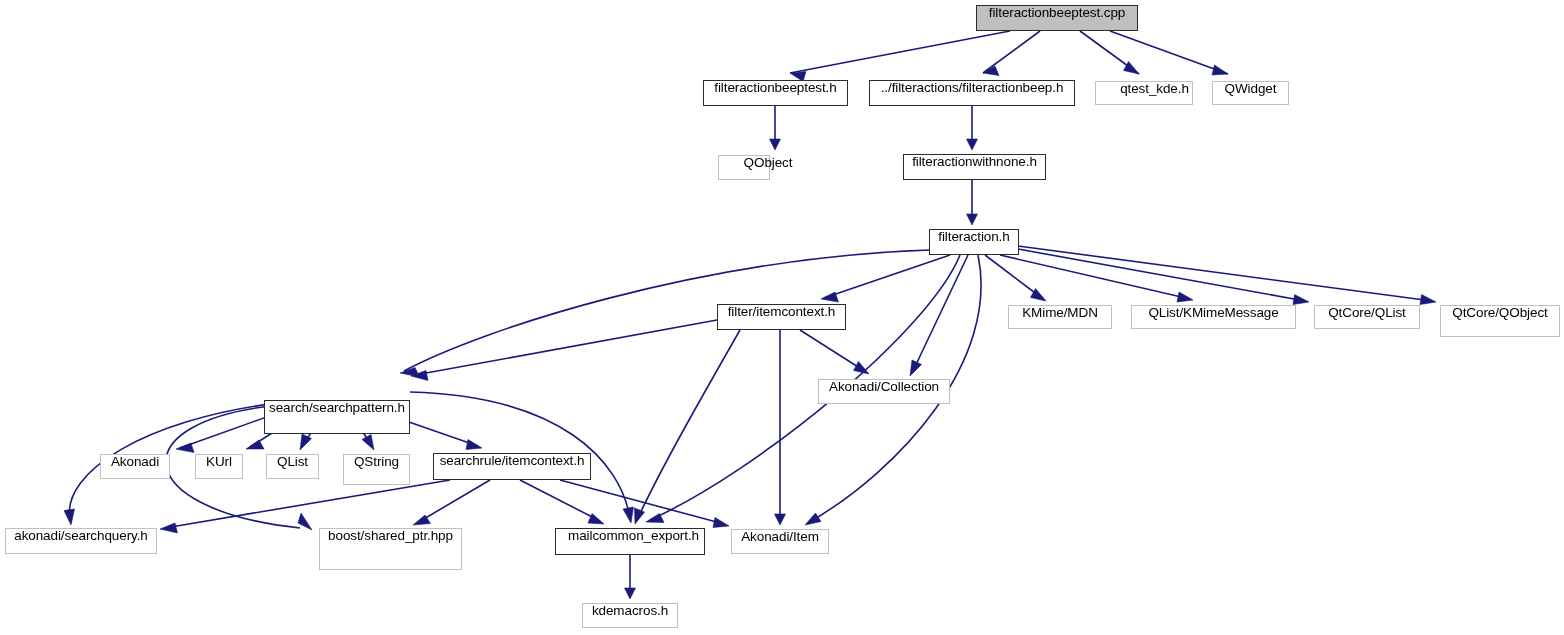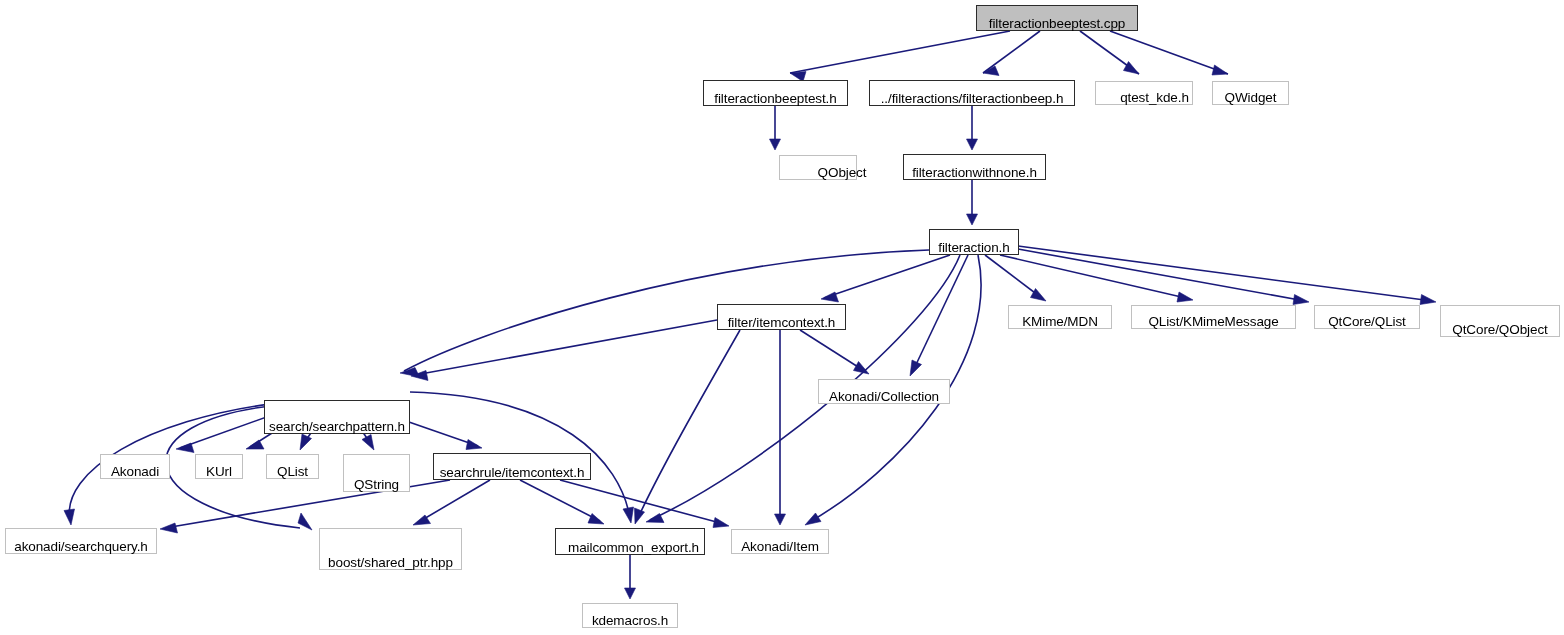--- a/index.html
+++ b/index.html
@@ -34,21 +34,21 @@
   }
   .edge-head {
     fill: #1a1a7a;
     stroke: #1a1a7a;
     stroke-width: 0.6;
   }
   .node-box {
     position: absolute;
     box-sizing: border-box;
     display: flex;
-    align-items: flex-end;
+    align-items: flex-start;
     justify-content: center;
     white-space: nowrap;
     font-size: 13.5px;
     line-height: 1;
     color: #000000;
     background: #ffffff;
     letter-spacing: -0.1px;
   }
   .node-box.plain {
     border: 1px solid #c0c0c0;
@@ -147,21 +147,21 @@
       </div>
       <div class="node-box strong" style="left: 869px; top: 80px; width: 206px; height: 26px;">
         <span class="node-label">../filteractions/filteractionbeep.h</span>
       </div>
       <div class="node-box plain" style="left: 1095px; top: 81px; width: 98px; height: 24px; padding-left: 21px;">
         <span class="node-label">qtest_kde.h</span>
       </div>
       <div class="node-box plain" style="left: 1212px; top: 81px; width: 77px; height: 24px;">
         <span class="node-label">QWidget</span>
       </div>
-      <div class="node-box plain" style="left: 779px; top: 155px; width: 78px; height: 25px; padding-left: 48px;">
+      <div class="node-box plain" style="left: 718px; top: 155px; width: 52px; height: 25px; padding-left: 48px;">
         <span class="node-label">QObject</span>
       </div>
       <div class="node-box strong" style="left: 903px; top: 154px; width: 143px; height: 26px;">
         <span class="node-label">filteractionwithnone.h</span>
       </div>
       <div class="node-box strong" style="left: 929px; top: 229px; width: 90px; height: 26px;">
         <span class="node-label">filteraction.h</span>
       </div>
       <div class="node-box strong" style="left: 717px; top: 304px; width: 129px; height: 26px;">
         <span class="node-label">filter/itemcontext.h</span>
@@ -186,21 +186,21 @@
       </div>
       <div class="node-box plain" style="left: 100px; top: 454px; width: 70px; height: 25px;">
         <span class="node-label">Akonadi</span>
       </div>
       <div class="node-box plain" style="left: 195px; top: 454px; width: 48px; height: 25px;">
         <span class="node-label">KUrl</span>
       </div>
       <div class="node-box plain" style="left: 266px; top: 454px; width: 53px; height: 25px;">
         <span class="node-label">QList</span>
       </div>
-      <div class="node-box plain" style="left: 343px; top: 454px; width: 67px; height: 38px;">
+      <div class="node-box plain" style="left: 343px; top: 454px; width: 67px; height: 31px;">
         <span class="node-label">QString</span>
       </div>
       <div class="node-box strong" style="left: 433px; top: 453px; width: 158px; height: 27px;">
         <span class="node-label">searchrule/itemcontext.h</span>
       </div>
       <div class="node-box plain" style="left: 5px; top: 528px; width: 152px; height: 26px;">
         <span class="node-label">akonadi/searchquery.h</span>
       </div>
       <div class="node-box plain" style="left: 319px; top: 528px; width: 143px; height: 42px;">
         <span class="node-label">boost/shared_ptr.hpp</span>

